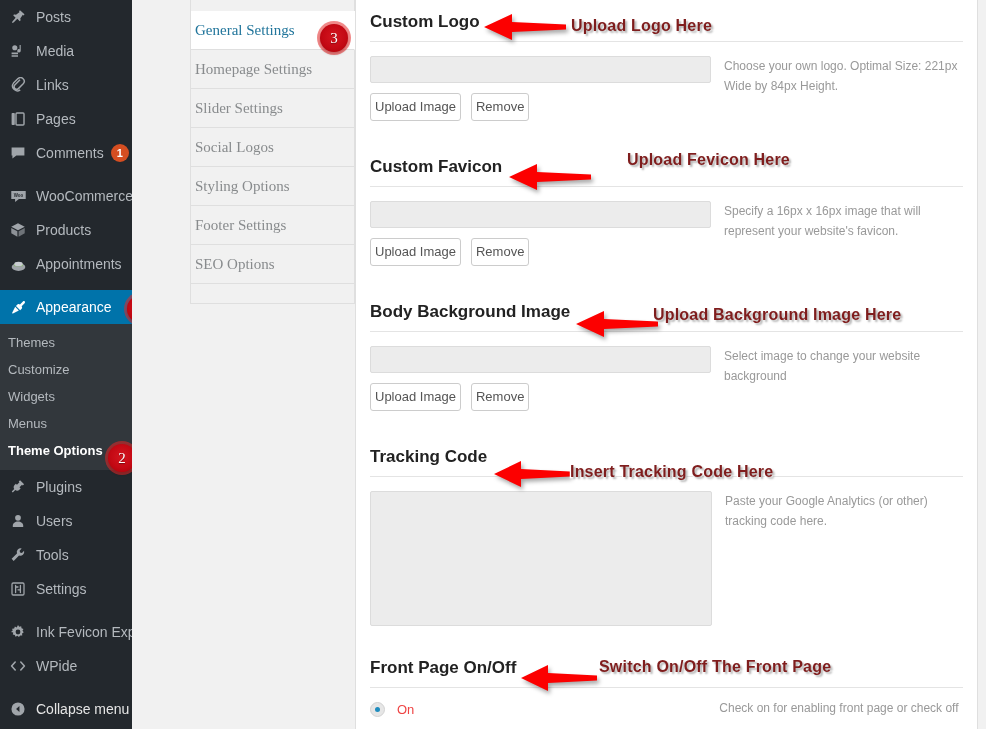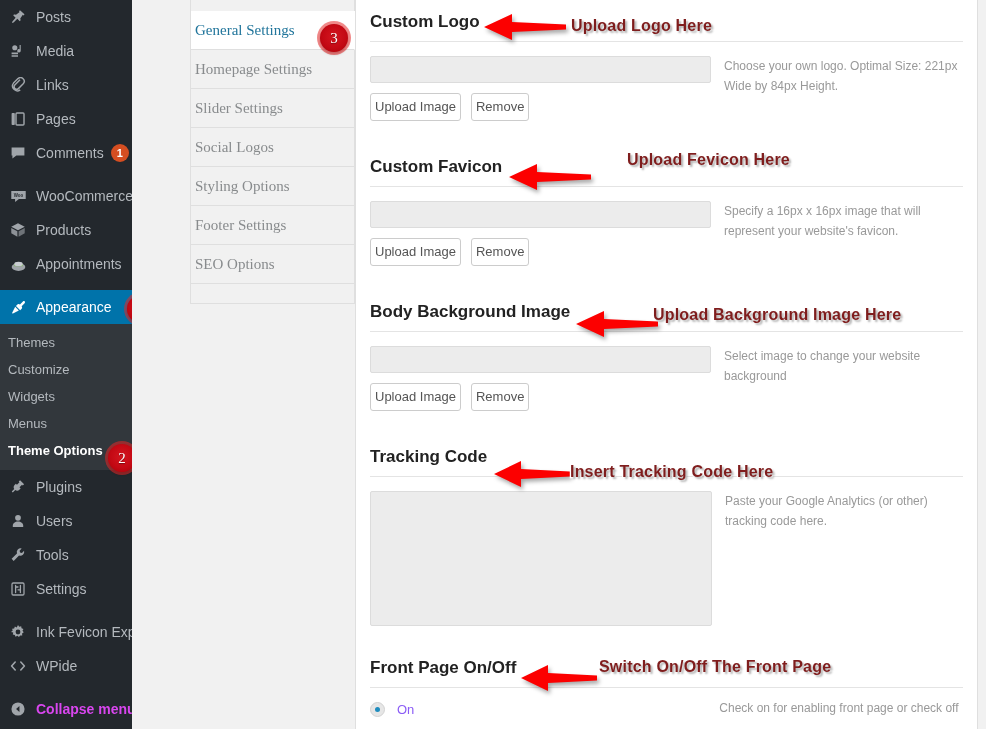--- a/index.html
+++ b/index.html
@@ -74,21 +74,21 @@
     padding: 0 5px;
     border-radius: 9px;
     background: #d54e21;
     color: #fff;
     font-size: 11px; font-weight: bold;
     line-height: 1;
     vertical-align: middle;
   }
 
   
-  .collapse-row { color: #d946ef; font-weight: bold; }
+  .collapse-row { color: #e5e5e5; }
 
   
   .badge {
     position: absolute;
     width: 28px; height: 28px;
     border-radius: 50%;
     background: #cc0000;
     background-image: radial-gradient(circle at 50% 45%, #d41620 0%, #c40914 55%, #a80009 100%);
     box-shadow: 0 0 0 3px rgba(230,40,40,.55), 0 2px 3px rgba(0,0,0,.35);
     color: #fff;
@@ -204,21 +204,21 @@
   .radio-row { display: flex; align-items: center; padding-top: 3px; }
   .radio {
     width: 15px; height: 15px; border-radius: 50%;
     background: #e6e6e6;
     border: 1px solid #d2d2d2;
     display: inline-flex; align-items: center; justify-content: center;
     margin-right: 12px;
     cursor: pointer;
   }
   .radio .dot { width: 5px; height: 5px; border-radius: 50%; background: #1e8cbe; }
-  .radio-label { font-size: 13px; color: #8b5cf6; }
+  .radio-label { font-size: 13px; color: #ef4444; }
 
   
   .anno-arrow {
     position: absolute;
     z-index: 30;
     pointer-events: none;
     filter: drop-shadow(2px 3px 2px rgba(0,0,0,.35));
   }
   .anno-text {
     position: absolute;

